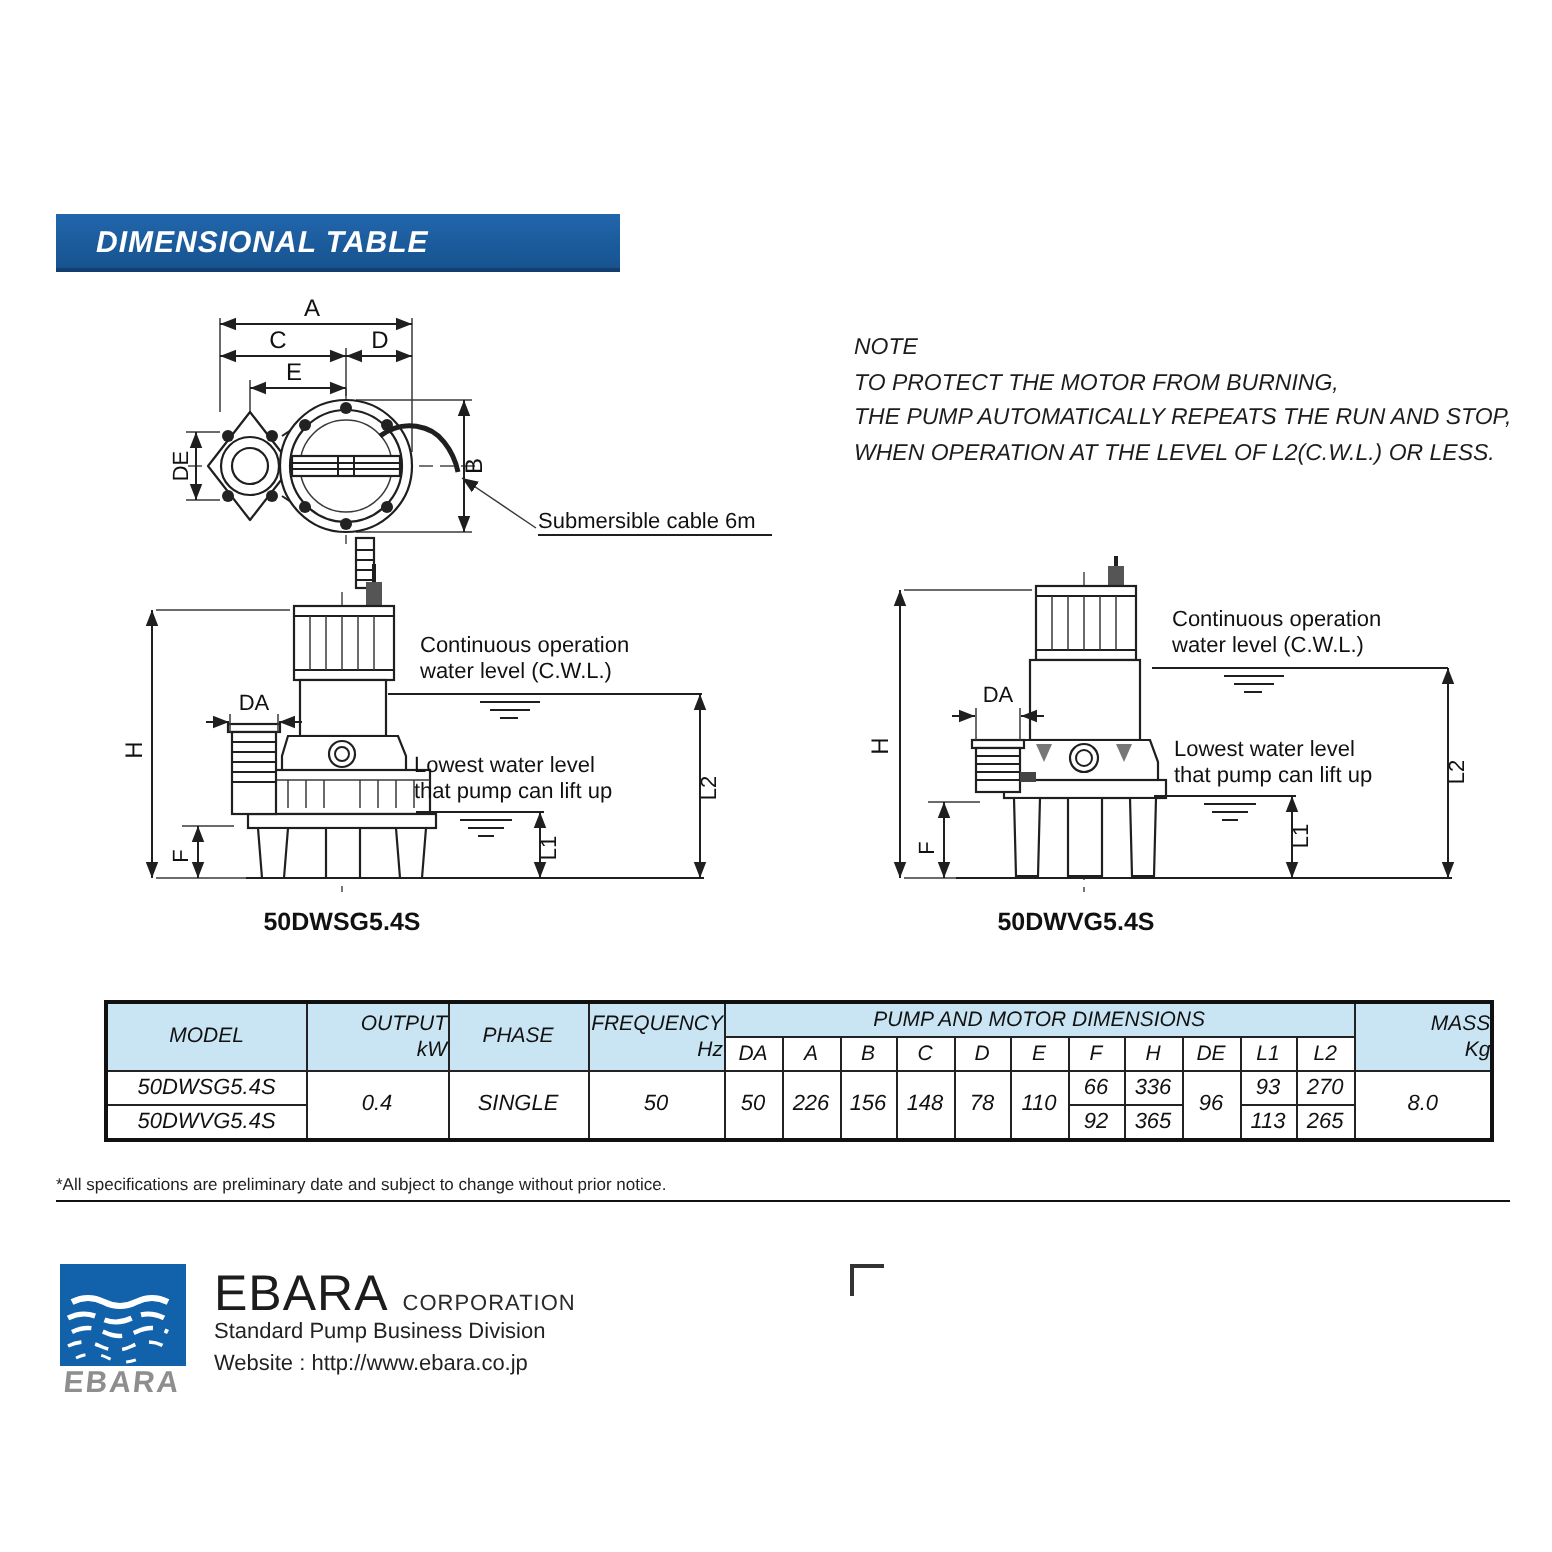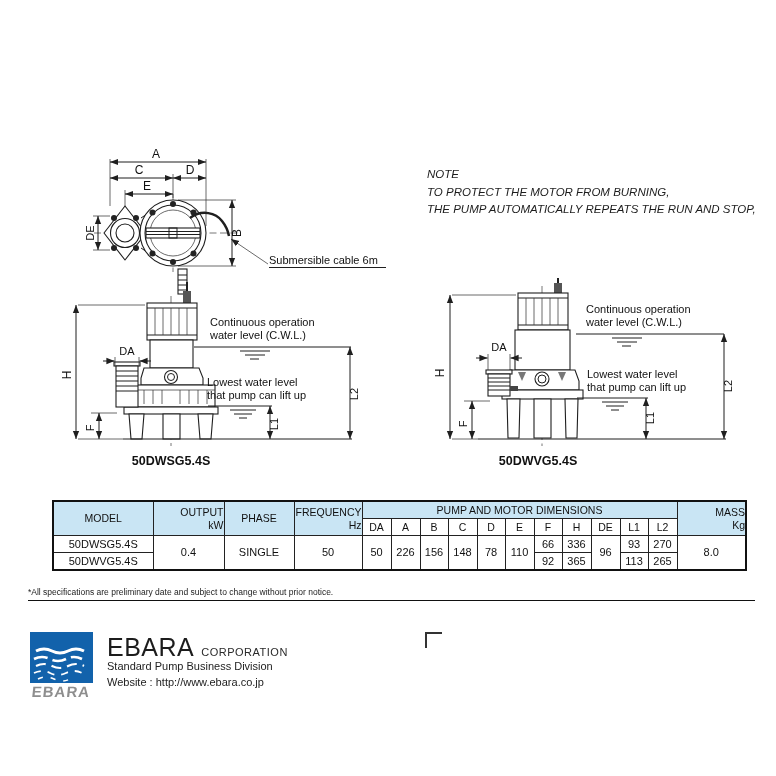--- a/index.html
+++ b/index.html
@@ -27,21 +27,21 @@
   .thin { stroke:#3a3a3a; stroke-width:0.75; fill:none; }
   .dash { stroke:#4a4a4a; stroke-width:0.75; fill:none; stroke-dasharray:7 3.5; }
   .dim  { stroke:#1f1f1f; stroke-width:1; fill:none; }
   .shape{ stroke:#1f1f1f; stroke-width:1.1; fill:#ffffff; }
   .dtext{ font-size:11px; fill:#111; }
   .dtext12{ font-size:12px; fill:#111; }
   .cap  { font-size:12.5px; font-weight:bold; fill:#111; }
 
   
   #dim-table { left:52px; top:500px; }
-  #dim-table table { border-collapse:collapse; table-layout:fixed; width:693px; border:2px solid #111; }
+  #dim-table table { border-collapse:collapse; table-layout:fixed; width:693px; border:2px solid #111;font-style:italic; }
   #dim-table td, #dim-table th {
     border:1px solid #222; text-align:center; vertical-align:middle;
     font-size:10.5px; font-weight:normal; padding:0; height:16px; line-height:1.15; color:#111;
   }
   #dim-table .hd { background:#c9e5f4; }
   #dim-table .two span { display:block;text-align:right; }
   #dim-table .val { font-size:11px; }
 
   
   #footnote { left:28px; top:587px; font-size:8.5px; color:#222; }
@@ -58,25 +58,29 @@
   #website  { left:107px; top:676px; font-size:11px; color:#222; }
 
   
   #crop-mark { left:425px; top:632px; }
 </style>
 </head>
 <body>
 
 <div id="page">
 
+  <div id="title-bar" class="abs">
+    <span>DIMENSIONAL TABLE</span>
+  </div>
 
   <div id="note" class="abs">
     <div>NOTE</div>
     <div>TO PROTECT THE MOTOR FROM BURNING,</div>
     <div>THE PUMP AUTOMATICALLY REPEATS THE RUN AND STOP,</div>
+    <div>WHEN OPERATION AT THE LEVEL OF L2(C.W.L.) OR LESS.</div>
   </div>
 
   <svg class="abs" style="left:90px; top:148px;" width="320" height="152" viewBox="0 0 320 152">
     <defs>
       <marker id="arT" viewBox="0 0 10 10" refX="9" refY="5" markerWidth="9" markerHeight="9" orient="auto-start-reverse" markerUnits="userSpaceOnUse">
         <path d="M0,1.5 L9,5 L0,8.5 Z" fill="#1f1f1f"></path>
       </marker>
     </defs>
 
     <line class="dash" x1="4" y1="85" x2="150" y2="85"></line>

